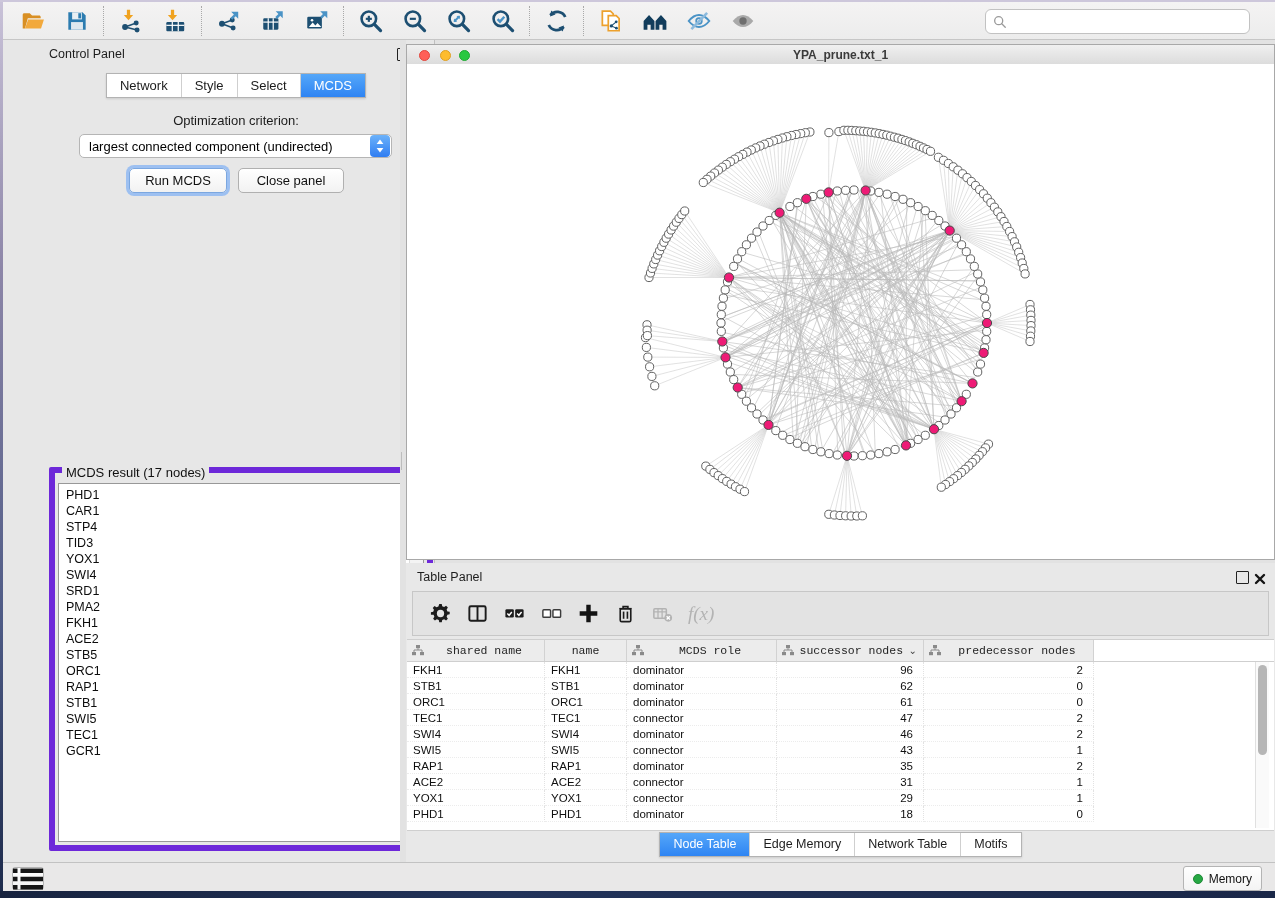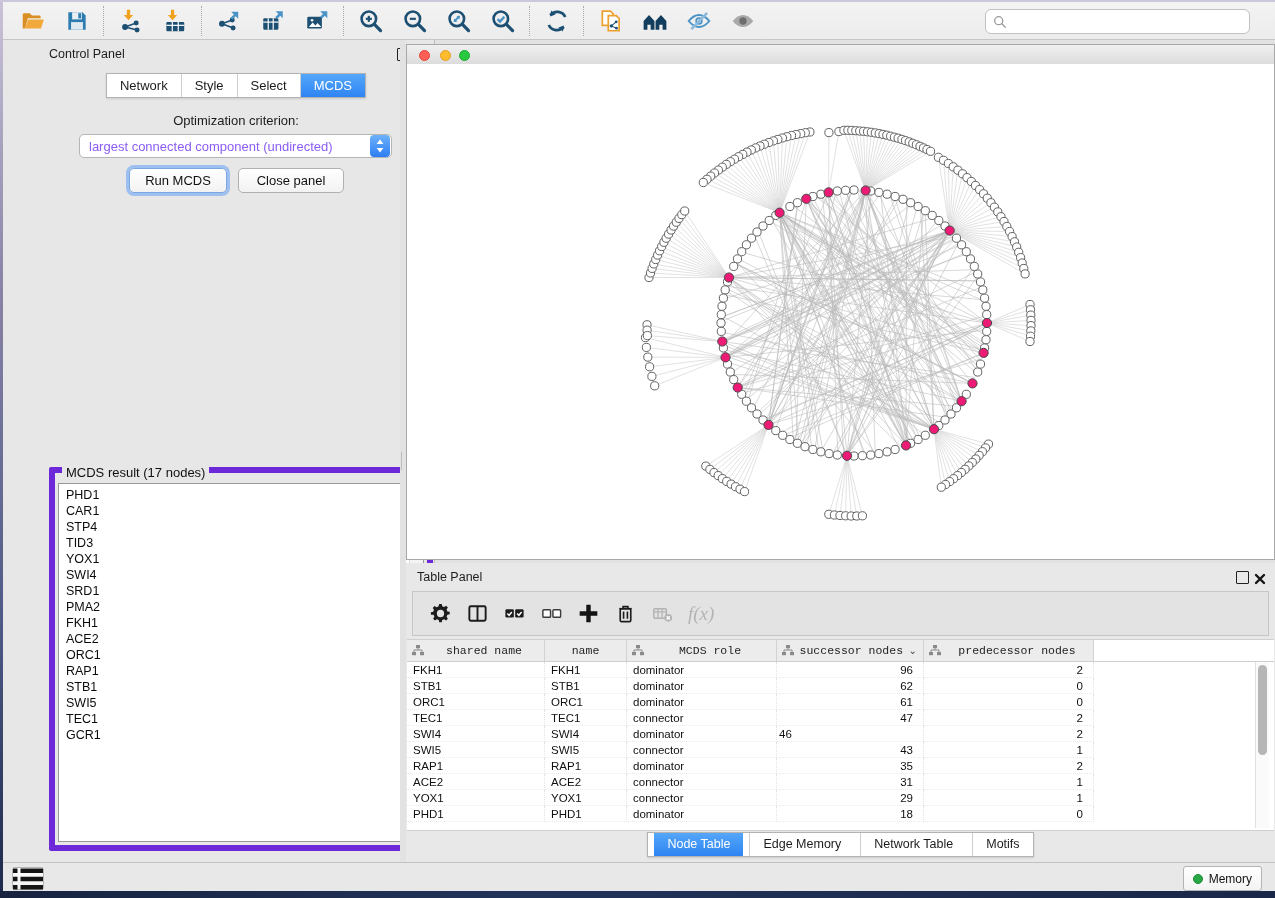--- a/index.html
+++ b/index.html
@@ -31,21 +31,21 @@
   .seg{display:inline-flex;background:#fff;border:1px solid #b3b3b3;border-radius:0;overflow:hidden;
        box-shadow:0 1px 2px rgba(0,0,0,.12);}
   .seg .seg-btn{font-family:inherit;font-size:13px;padding:4px 13px;border:none;background:#fff;color:#1c1c1c;
        border-left:1px solid #cfcfcf;cursor:default;line-height:15px;}
   .seg .seg-btn:first-child{border-left:none;}
   .seg .seg-btn.active{background:linear-gradient(#55a7f9,#2e84f3);color:#fff;}
   #cp-tabs-row{position:absolute;left:0;top:33px;width:100%;text-align:center;}
   #opt-label{position:absolute;left:0;top:73px;width:100%;text-align:center;font-size:13px;color:#1b1b1b;}
   #criterion-select{position:absolute;left:41px;top:94px;width:313px;height:24px;background:#fff;border:1px solid #b5b5b5;
        border-radius:5px;box-sizing:border-box;display:flex;align-items:center;}
-  #criterion-value{flex:1;font-size:13px;color:#8b5cf6;padding-left:9px;white-space:nowrap;overflow:hidden;}
+  #criterion-value{flex:1;font-size:13px;color:#000000;padding-left:9px;white-space:nowrap;overflow:hidden;}
   #criterion-stepper{width:20px;height:22px;border-radius:4px;background:linear-gradient(#6cb2fa,#2f7df2);
        display:flex;flex-direction:column;align-items:center;justify-content:center;margin-right:1px;}
   #criterion-stepper svg{width:10px;height:16px;}
   .mac-btn{position:absolute;height:25px;background:linear-gradient(#ffffff,#f2f2f2);border:1px solid #b0b0b0;border-radius:5px;
        font-family:inherit;font-size:13px;color:#111;box-sizing:border-box;}
   #run-btn{left:91px;top:128px;width:98px;box-shadow:0 0 0 3px rgba(96,160,250,.55);border-color:#7ba7e0;}
   #close-panel-btn{left:200px;top:128px;width:106px;}
   #mcds-group{position:absolute;left:11px;top:427px;width:372px;height:372px;border:6px solid #6d28d9;border-radius:2px;}
   #mcds-legend{position:absolute;left:7px;top:-8px;background:#e7e7e7;padding:0 4px;font-size:13px;color:#111;}
   #mcds-listbox{position:absolute;left:3px;top:10px;right:3px;bottom:3px;background:#fff;border:1px solid #989898;}
@@ -81,21 +81,21 @@
       font-size:11.5px;color:#1f1f1f;position:relative;}
   .th .tree-icon{margin-left:5px;display:inline-flex;}
   .th .th-label{flex:1;text-align:center;padding:0 4px;white-space:nowrap;overflow:hidden;font-family:Liberation Mono, monospace;}
   .th .sort-glyph{margin-right:6px;font-size:10px;color:#444;}
   .tr{display:flex;height:16px;}
   .td{font-size:11.5px;color:#101010;line-height:16px;box-sizing:border-box;border-right:1px dotted #e2e2e2;
       border-bottom:1px dotted #ececec;white-space:nowrap;overflow:hidden;}
   #table-scroll{position:absolute;right:5px;top:22px;bottom:2px;width:13px;background:#fafafa;border-left:1px solid #e0e0e0;}
   #table-thumb{position:absolute;left:2px;top:3px;width:9px;height:90px;background:#b6b6b6;border-radius:5px;}
   #tp-tabs-row{position:absolute;left:0;top:269px;width:100%;text-align:center;}
-  #tp-tabs-row .seg .seg-btn{font-size:12.5px;padding:4px 13px;margin-left:6px;}
+  #tp-tabs-row .seg .seg-btn{font-size:12.5px;padding:4px 13px;}
   
   #status-bar{left:3px;top:862px;width:1272px;height:29px;background:#e9e8e8;border-top:1px solid #c2c2c2;box-sizing:border-box;}
   #list-btn{position:absolute;left:9px;top:4px;width:30px;height:21px;background:linear-gradient(#fff,#f0f0f0);
        border:1px solid #b4b4b4;border-radius:3px;display:flex;align-items:center;justify-content:center;}
   #memory-btn{position:absolute;right:13px;top:3px;height:23px;background:linear-gradient(#fff,#f3f3f3);
        border:1px solid #b4b4b4;border-radius:3px;display:flex;align-items:center;padding:0 9px;font-size:12px;color:#111;}
   #memory-dot{width:10px;height:10px;border-radius:50%;background:#27a844;margin-right:6px;border:1px solid #1d8a36;box-sizing:border-box;}
 </style>
 </head>
 <body>
@@ -312,20 +312,21 @@
           <div class="mcds-item">PHD1</div>
           <div class="mcds-item">CAR1</div>
           <div class="mcds-item">STP4</div>
           <div class="mcds-item">TID3</div>
           <div class="mcds-item">YOX1</div>
           <div class="mcds-item">SWI4</div>
           <div class="mcds-item">SRD1</div>
           <div class="mcds-item">PMA2</div>
           <div class="mcds-item">FKH1</div>
           <div class="mcds-item">ACE2</div>
+          <div class="mcds-item">STB5</div>
           <div class="mcds-item">ORC1</div>
           <div class="mcds-item">RAP1</div>
           <div class="mcds-item">STB1</div>
           <div class="mcds-item">SWI5</div>
           <div class="mcds-item">TEC1</div>
           <div class="mcds-item">GCR1</div>
         </div>
       <div id="mcds-scroll"></div>
     </div>
   </div>
@@ -333,20 +334,21 @@
 
 <div class="abs" id="v-splitter">
     <div id="v-grip"></div>
   </div>
 
 <div class="abs" id="network-window">
   <div id="nw-titlebar">
     <span class="tl" id="tl-red"></span>
     <span class="tl" id="tl-yellow"></span>
     <span class="tl" id="tl-green"></span>
+    <div id="nw-title">YPA_prune.txt_1</div>
   </div>
   <div id="network-canvas">
     <svg id="network-svg" xmlns="http://www.w3.org/2000/svg" viewBox="0 0 867 495">
         <g>
           <line x1="372.6" y1="148.7" x2="402.9" y2="68.0" stroke="#d2d2d2" stroke-width="0.7" opacity="0.95"></line>
           <line x1="372.6" y1="148.7" x2="398.3" y2="68.7" stroke="#d2d2d2" stroke-width="0.7" opacity="0.95"></line>
           <line x1="372.6" y1="148.7" x2="393.7" y2="69.6" stroke="#d2d2d2" stroke-width="0.7" opacity="0.95"></line>
           <line x1="372.6" y1="148.7" x2="389.1" y2="70.5" stroke="#d2d2d2" stroke-width="0.7" opacity="0.95"></line>
           <line x1="372.6" y1="148.7" x2="384.5" y2="71.5" stroke="#d2d2d2" stroke-width="0.7" opacity="0.95"></line>
           <line x1="372.6" y1="148.7" x2="379.9" y2="72.7" stroke="#d2d2d2" stroke-width="0.7" opacity="0.95"></line>
@@ -1077,21 +1079,21 @@
           <div class="td" style="width: 138px; text-align: left; padding: 0px 2px 0px 6px;">TEC1</div>
           <div class="td" style="width: 82px; text-align: left; padding: 0px 2px 0px 6px;">TEC1</div>
           <div class="td" style="width: 150px; text-align: left; padding: 0px 2px 0px 6px;">connector</div>
           <div class="td" style="width: 147px; text-align: right; padding: 0px 10px 0px 2px;">47</div>
           <div class="td" style="width: 170px; text-align: right; padding: 0px 10px 0px 2px;">2</div>
         </div>
         <div class="tr">
           <div class="td" style="width: 138px; text-align: left; padding: 0px 2px 0px 6px;">SWI4</div>
           <div class="td" style="width: 82px; text-align: left; padding: 0px 2px 0px 6px;">SWI4</div>
           <div class="td" style="width: 150px; text-align: left; padding: 0px 2px 0px 6px;">dominator</div>
-          <div class="td" style="width: 147px; text-align: left; padding: 0px 10px 0px 2px;">46</div>
+          <div class="td" style="width: 147px; text-align: right; padding: 0px 10px 0px 2px;">46</div>
           <div class="td" style="width: 170px; text-align: right; padding: 0px 10px 0px 2px;">2</div>
         </div>
         <div class="tr">
           <div class="td" style="width: 138px; text-align: left; padding: 0px 2px 0px 6px;">SWI5</div>
           <div class="td" style="width: 82px; text-align: left; padding: 0px 2px 0px 6px;">SWI5</div>
           <div class="td" style="width: 150px; text-align: left; padding: 0px 2px 0px 6px;">connector</div>
           <div class="td" style="width: 147px; text-align: right; padding: 0px 10px 0px 2px;">43</div>
           <div class="td" style="width: 170px; text-align: right; padding: 0px 10px 0px 2px;">1</div>
         </div>
         <div class="tr">

